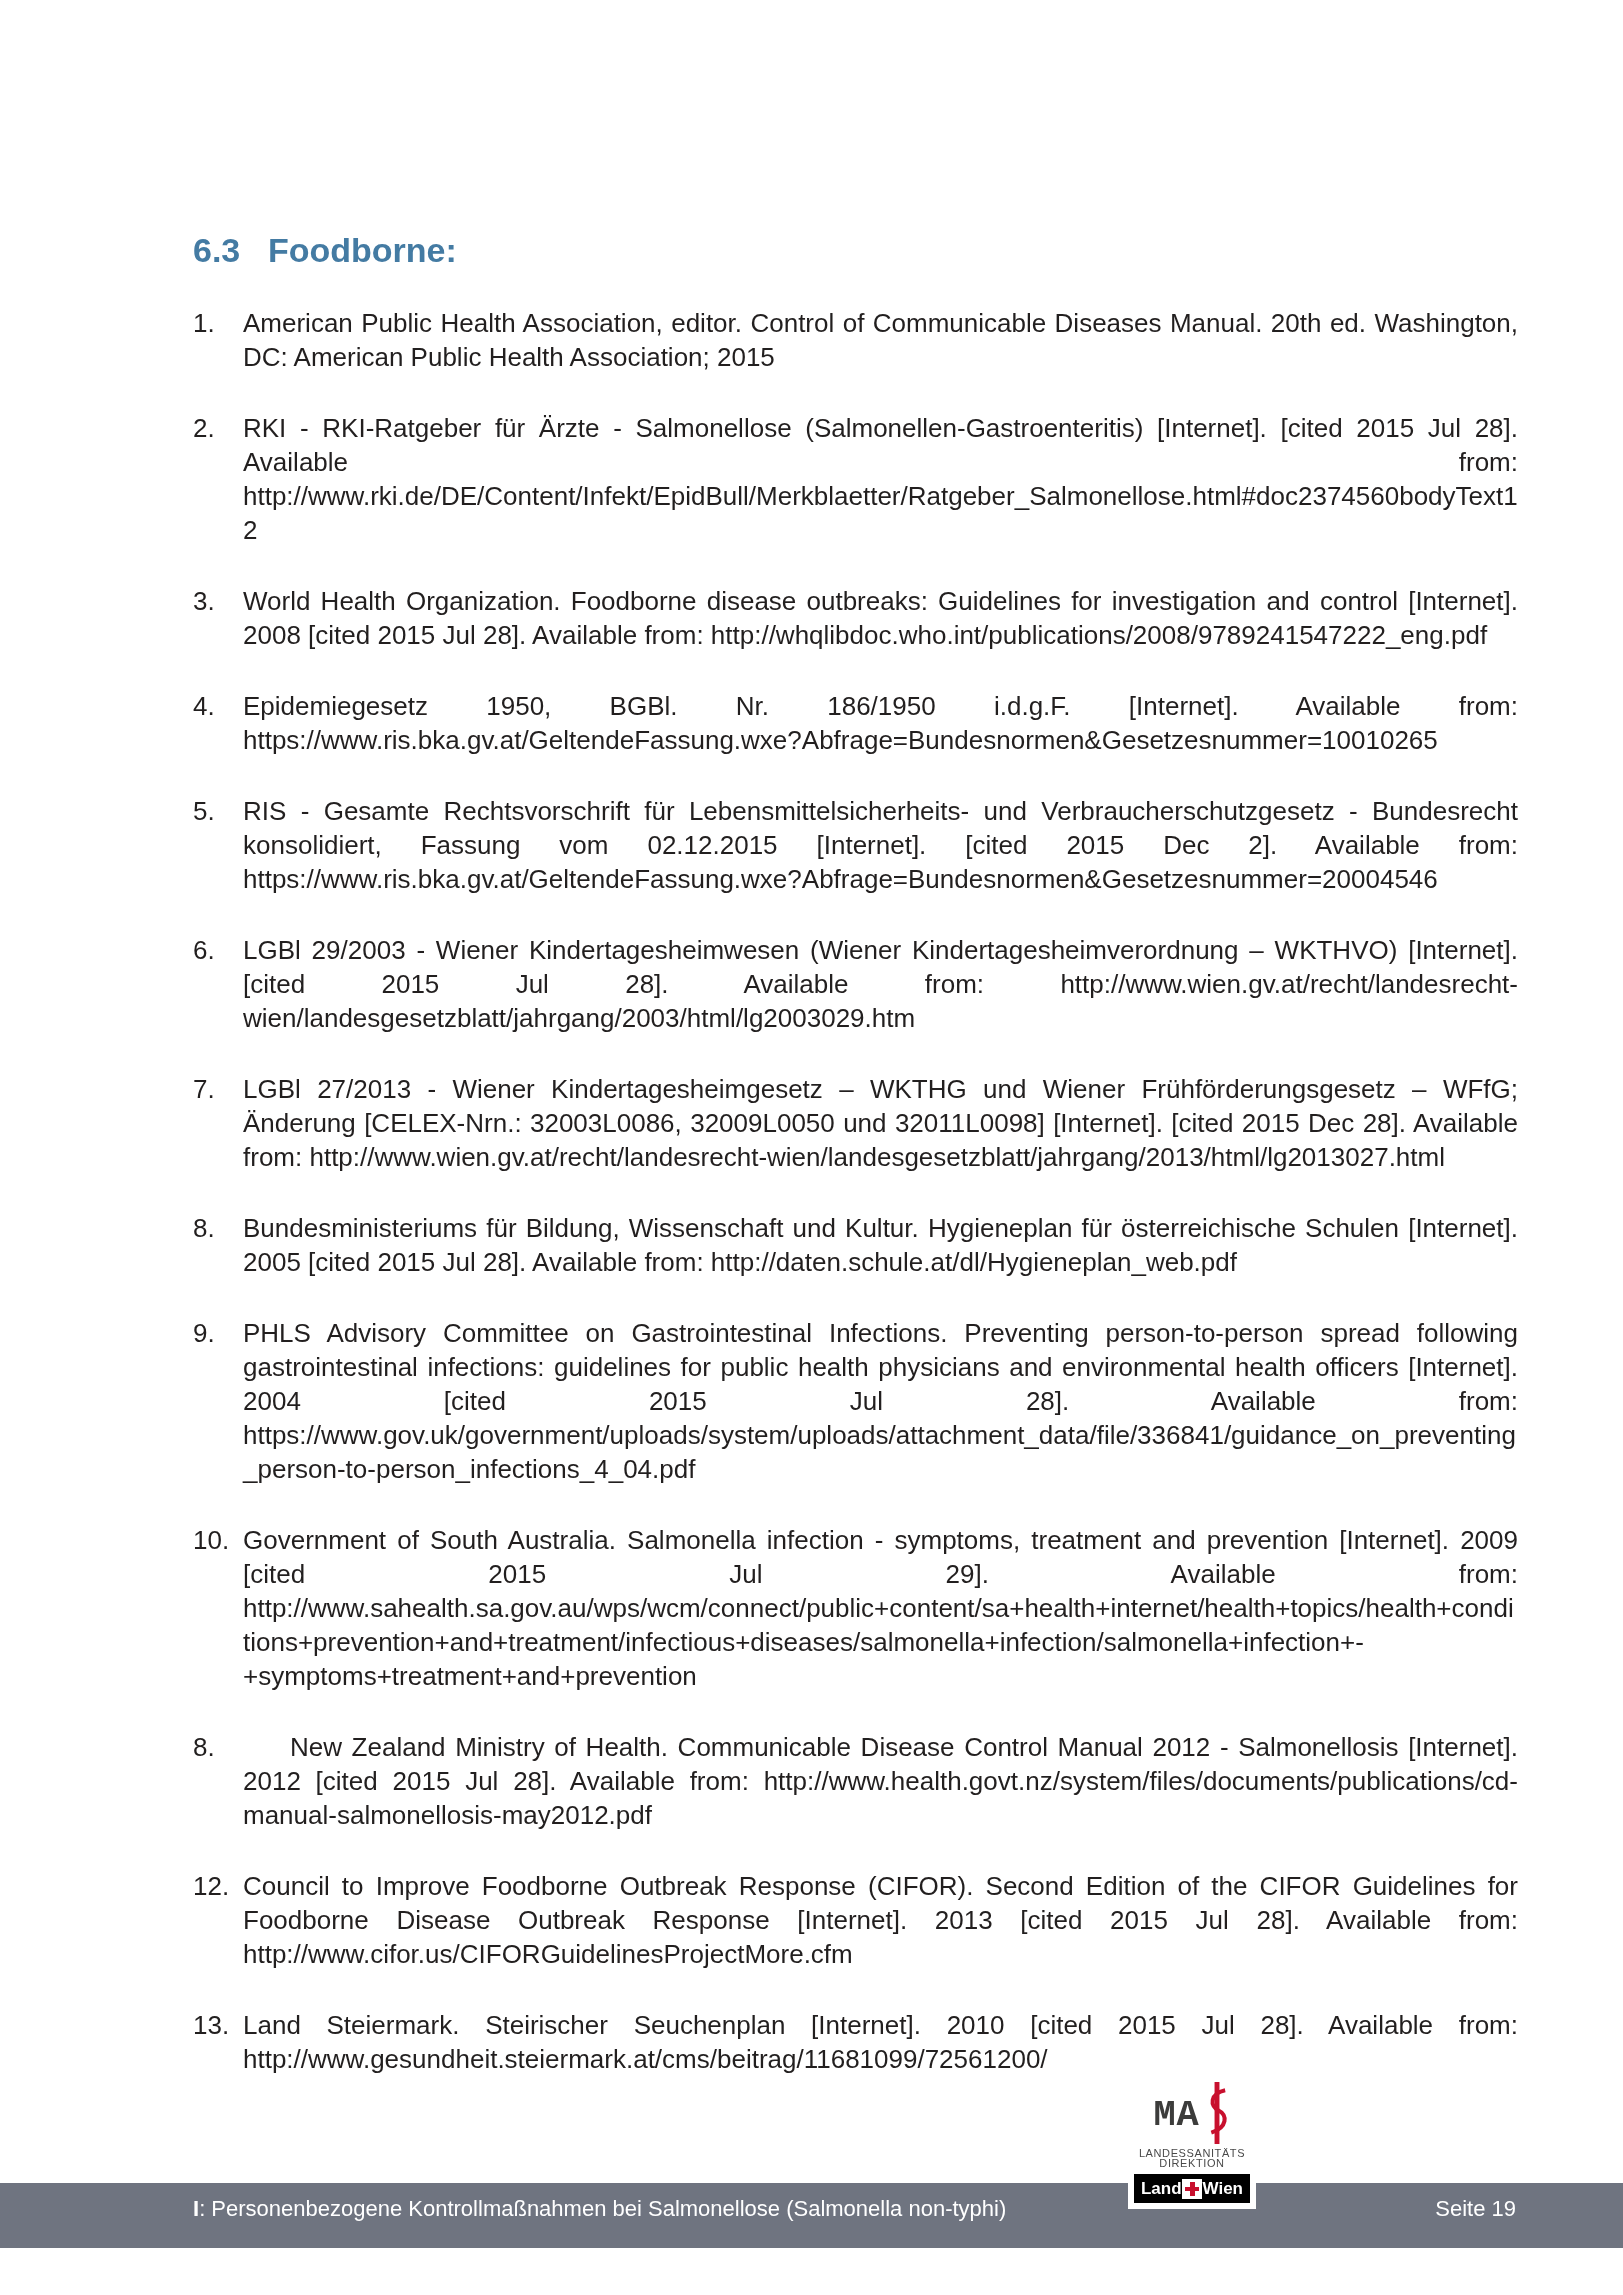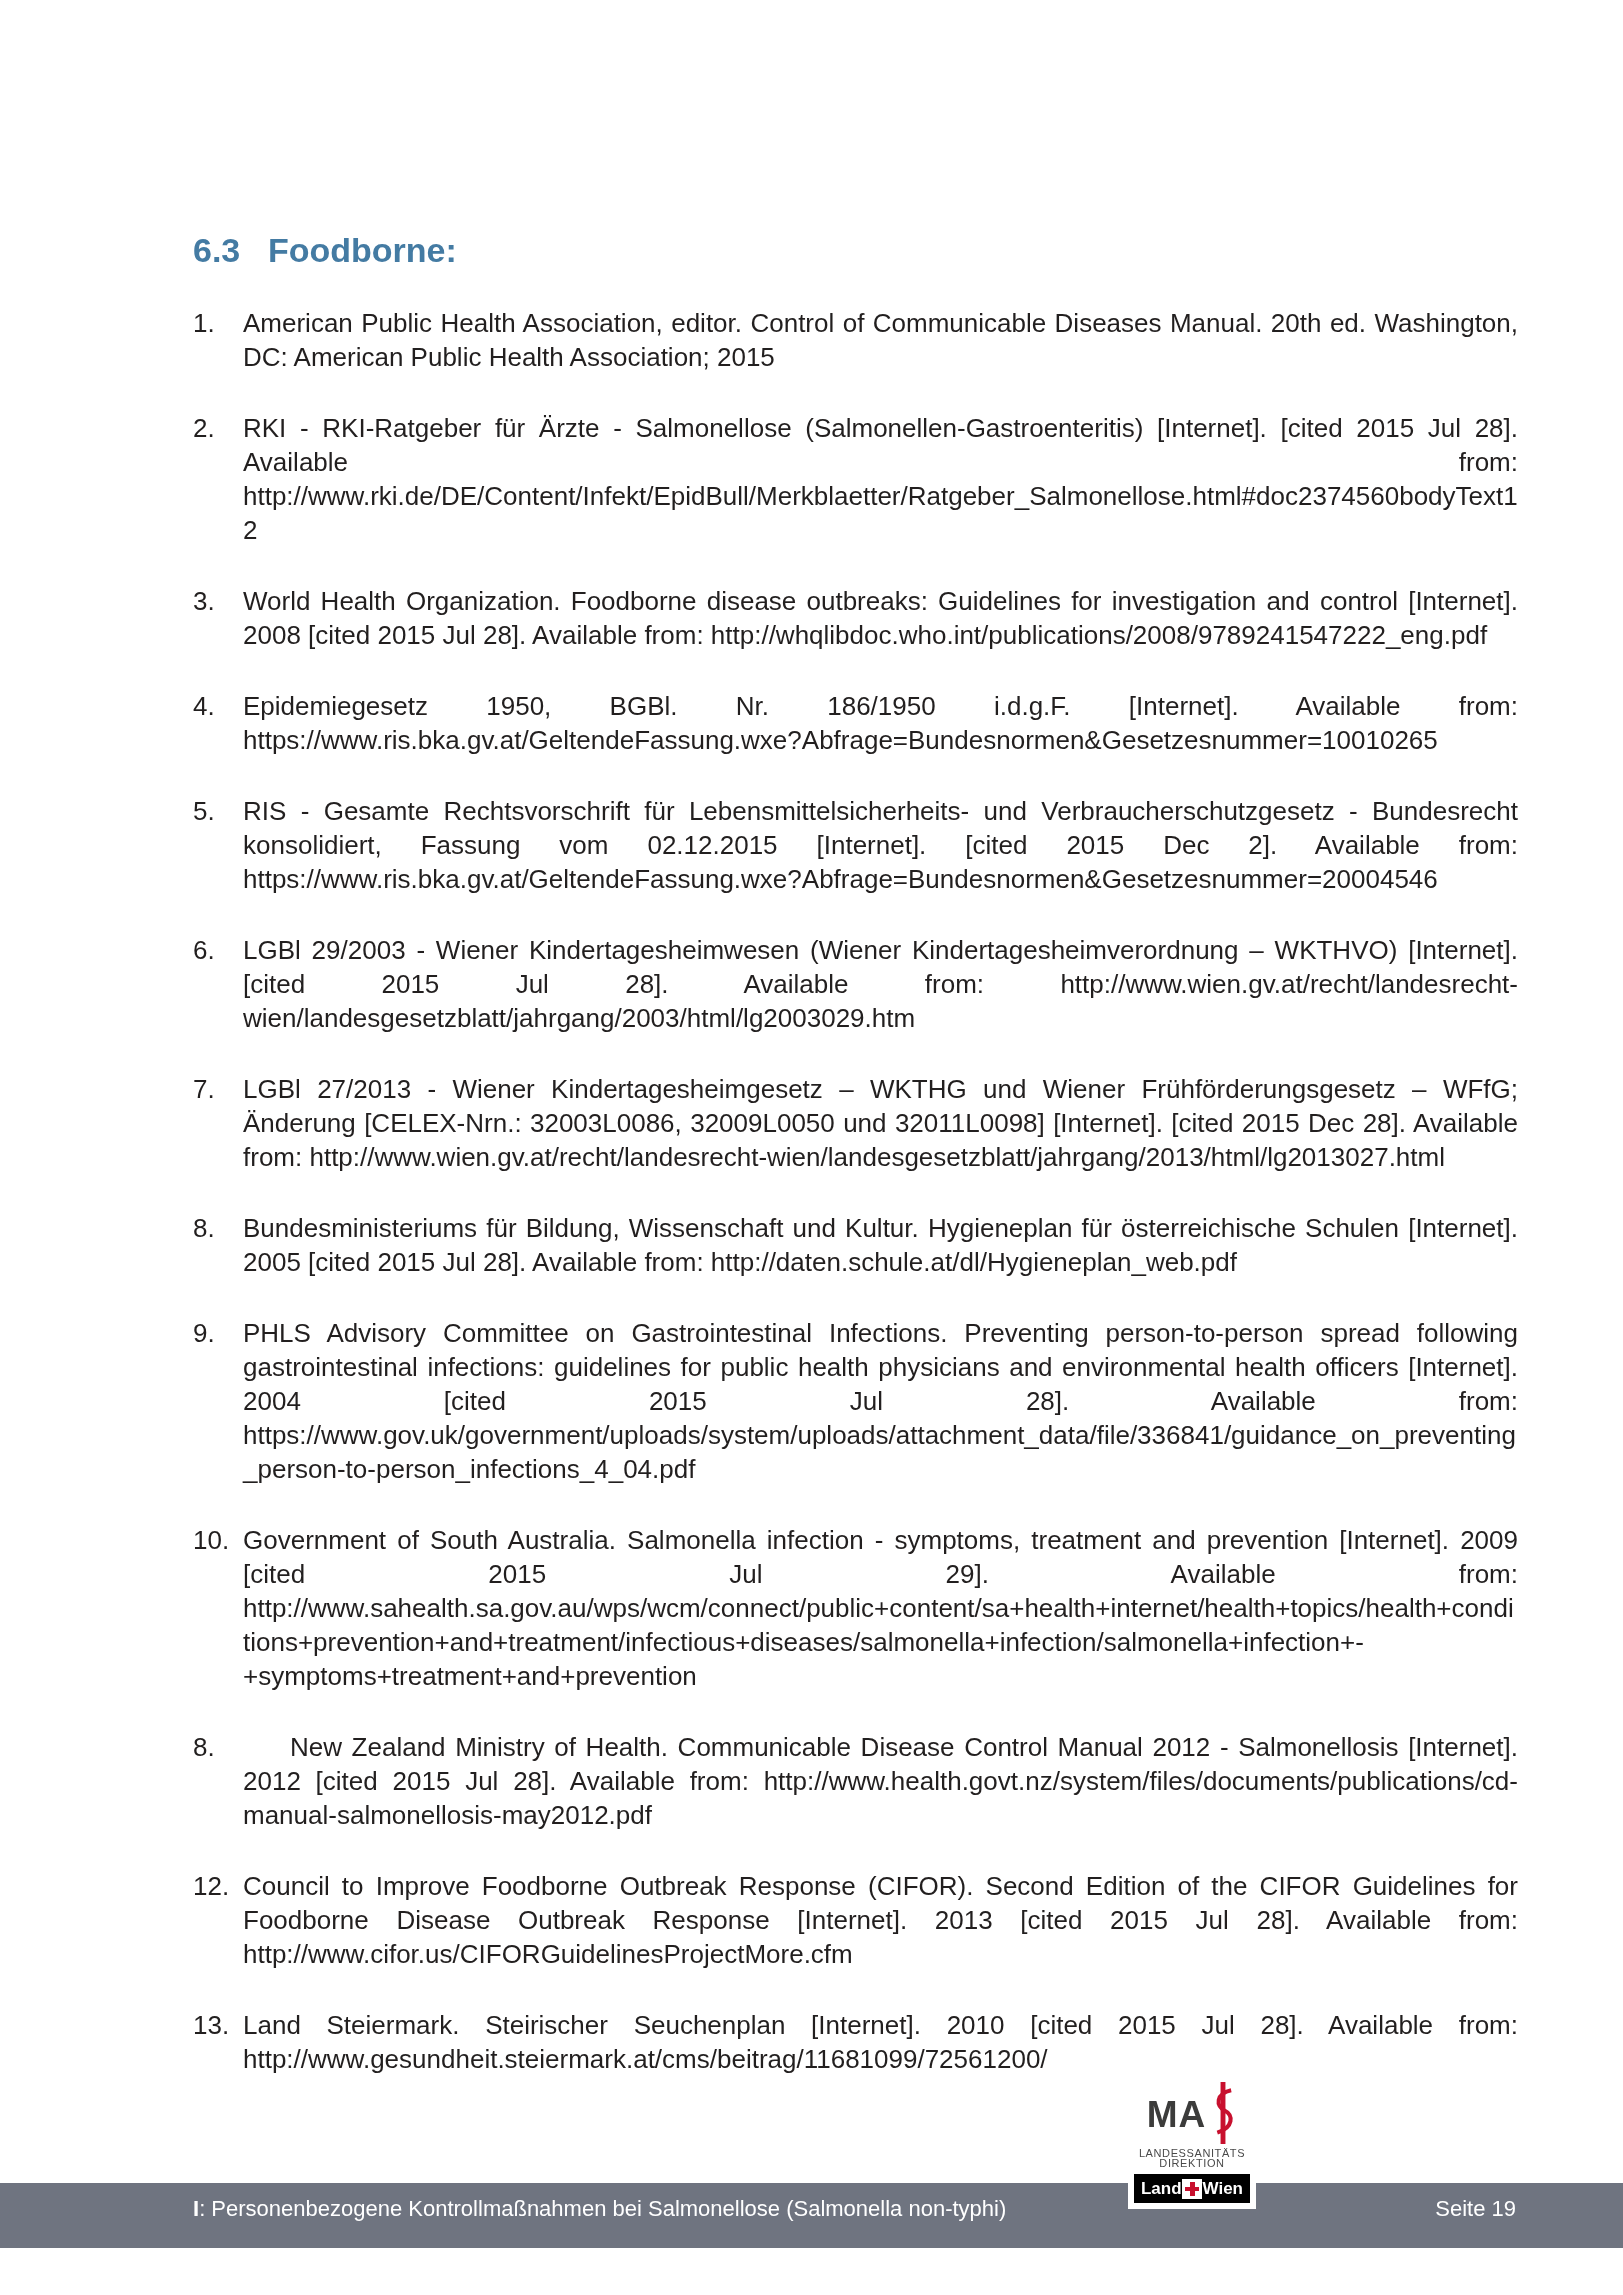--- a/index.html
+++ b/index.html
@@ -69,20 +69,21 @@
     box-sizing: border-box;
     padding: 8px 5.7px 5.7px 5.7px;
     z-index: 2;
     text-align: center;
   }
   .logo-top {
     display: flex;
     align-items: center;
     justify-content: center;
     height: 63px;
+    font-family: Liberation Mono, monospace;
   }
   .logo-ma {
     font-size: 37px;
     font-weight: bold;
     color: #3c3c3b;
     letter-spacing: 0.8px;
   }
   .logo-staff { margin-left: 3.2px; }
   .logo-dept {
     font-size: 11px;

